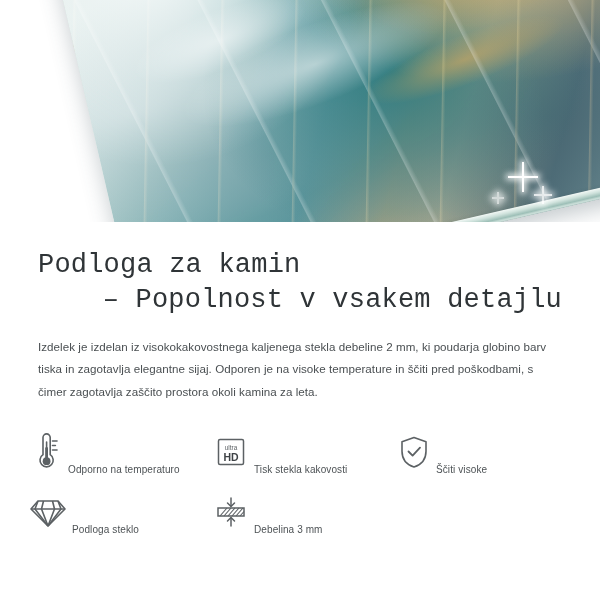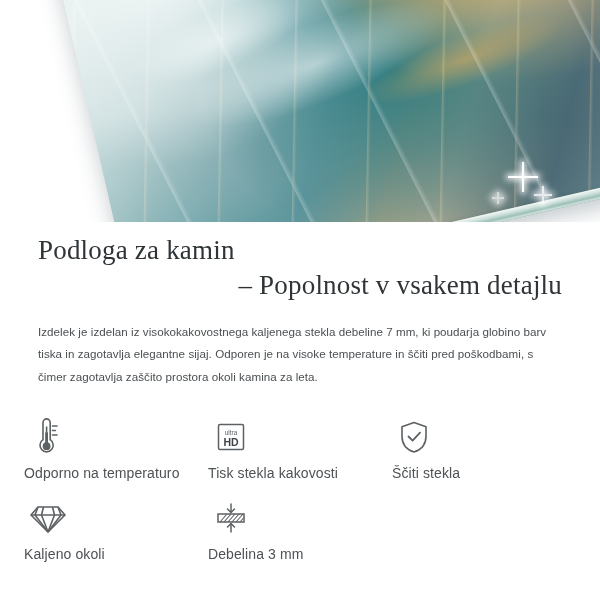--- a/index.html
+++ b/index.html
@@ -126,22 +126,22 @@
   .sparkle-a { left: 508px; top: 162px; width: 30px; height: 30px; }
   .sparkle-b { left: 534px; top: 186px; width: 18px; height: 18px; opacity: 0.85; }
   .sparkle-c { left: 492px; top: 192px; width: 12px; height: 12px; opacity: 0.7; }
 
   
   .content {
     padding: 0 38px;
   }
   .headline {
     margin: 0;
-    padding-top: 11px;
-    font-family: Liberation Serif, serif;
+    padding-top: 26px;
+    font-family: Liberation Mono, monospace;
     font-size: 27px;
     line-height: 1.30;
     font-weight: 400;
     color: #2f3437;
     letter-spacing: 0.2px;
   }
   .headline .line2 {
     display: block;
     text-align: right;
   }
@@ -157,33 +157,33 @@
   
   .features {
     margin-top: 26px;
     padding: 0 24px;
     display: grid;
     grid-template-columns: repeat(3, 1fr);
     grid-row-gap: 14px;
   }
   .feature {
     display: flex;
-    flex-direction: column;
-    align-items: flex-start;
+    flex-direction: row;
+    align-items: flex-end;
     justify-content: flex-start;
   }
   .feature-icon {
     height: 46px;
     display: flex;
     align-items: center;
     justify-content: center;
   }
   .feature-label {
     margin-top: 5px;
-    font-size: 14px;
+    font-size: 10px;
     color: #4d5255;
     text-align: center;
     letter-spacing: 0.1px;
   }
   svg { display: block; }
 </style>
 </head>
 <body>
 
 <div class="page">
@@ -201,21 +201,21 @@
       <div class="sparkle sparkle-b"></div>
       <div class="sparkle sparkle-c"></div>
     </div>
   </div>
 
   <div class="content">
     <h1 class="headline">
       <span>Podloga za kamin</span>
       <span class="line2">– Popolnost v vsakem detajlu</span>
     </h1>
-    <p class="body-copy">Izdelek je izdelan iz visokokakovostnega kaljenega stekla debeline 7 mm, ki poudarja globino barv tiska in zagotavlja elegantne sijaj. Odporen je na visoke temperature in ščiti pred poškodbami, s čimer zagotavlja zaščito prostora okoli kamina za leta.</p>
+    <p class="body-copy">Izdelek je izdelan iz visokokakovostnega kaljenega stekla debeline 2 mm, ki poudarja globino barv tiska in zagotavlja elegantne sijaj. Odporen je na visoke temperature in ščiti pred poškodbami, s čimer zagotavlja zaščito prostora okoli kamina za leta.</p>
   </div>
 
   <div class="features">
 
     <div class="feature">
       <div class="feature-icon">
         <svg width="44" height="46" viewBox="0 0 44 46">
           <g fill="none" stroke="#5c6164" stroke-width="1.6" stroke-linecap="round">
             <path d="M19 8.5a3.6 3.6 0 0 1 7.2 0v17.2a6.6 6.6 0 1 1-7.2 0z"></path>
             <line x1="22.6" y1="13" x2="22.6" y2="28.5"></line>
@@ -241,37 +241,37 @@
       <div class="feature-label">Tisk stekla kakovosti</div>
     </div>
 
     <div class="feature">
       <div class="feature-icon">
         <svg width="44" height="46" viewBox="0 0 44 46">
           <path d="M22 8.5l12 4.3v9.4c0 8.2-5.2 13.6-12 15.8-6.8-2.2-12-7.6-12-15.8v-9.4z" fill="none" stroke="#5c6164" stroke-width="1.6" stroke-linejoin="round"></path>
           <polyline points="16.5,22.5 20.6,26.6 28,18.6" fill="none" stroke="#5c6164" stroke-width="1.8" stroke-linecap="round" stroke-linejoin="round"></polyline>
         </svg>
       </div>
-      <div class="feature-label">Ščiti stekla</div>
+      <div class="feature-label">Ščiti visoke</div>
     </div>
 
     <div class="feature">
       <div class="feature-icon">
         <svg width="48" height="44" viewBox="0 0 48 44">
           <g fill="none" stroke="#5c6164" stroke-width="1.6" stroke-linejoin="round">
             <path d="M14 11h20l7 8-17 17-17-17z"></path>
             <path d="M7 19h34"></path>
             <path d="M14 11l-3 8 13 17"></path>
             <path d="M34 11l3 8-13 17"></path>
             <path d="M19.5 11l-2 8 6.5 17"></path>
             <path d="M28.5 11l2 8-6.5 17"></path>
           </g>
         </svg>
       </div>
-      <div class="feature-label">Kaljeno okoli</div>
+      <div class="feature-label">Podloga steklo</div>
     </div>
 
 
     <div class="feature">
       <div class="feature-icon">
         <svg width="46" height="44" viewBox="0 0 46 44">
           <g fill="none" stroke="#5c6164" stroke-width="1.5" stroke-linecap="round">
             <line x1="23" y1="8" x2="23" y2="16"></line>
             <polyline points="19.5,13 23,16.5 26.5,13"></polyline>
             <line x1="23" y1="36" x2="23" y2="28"></line>

